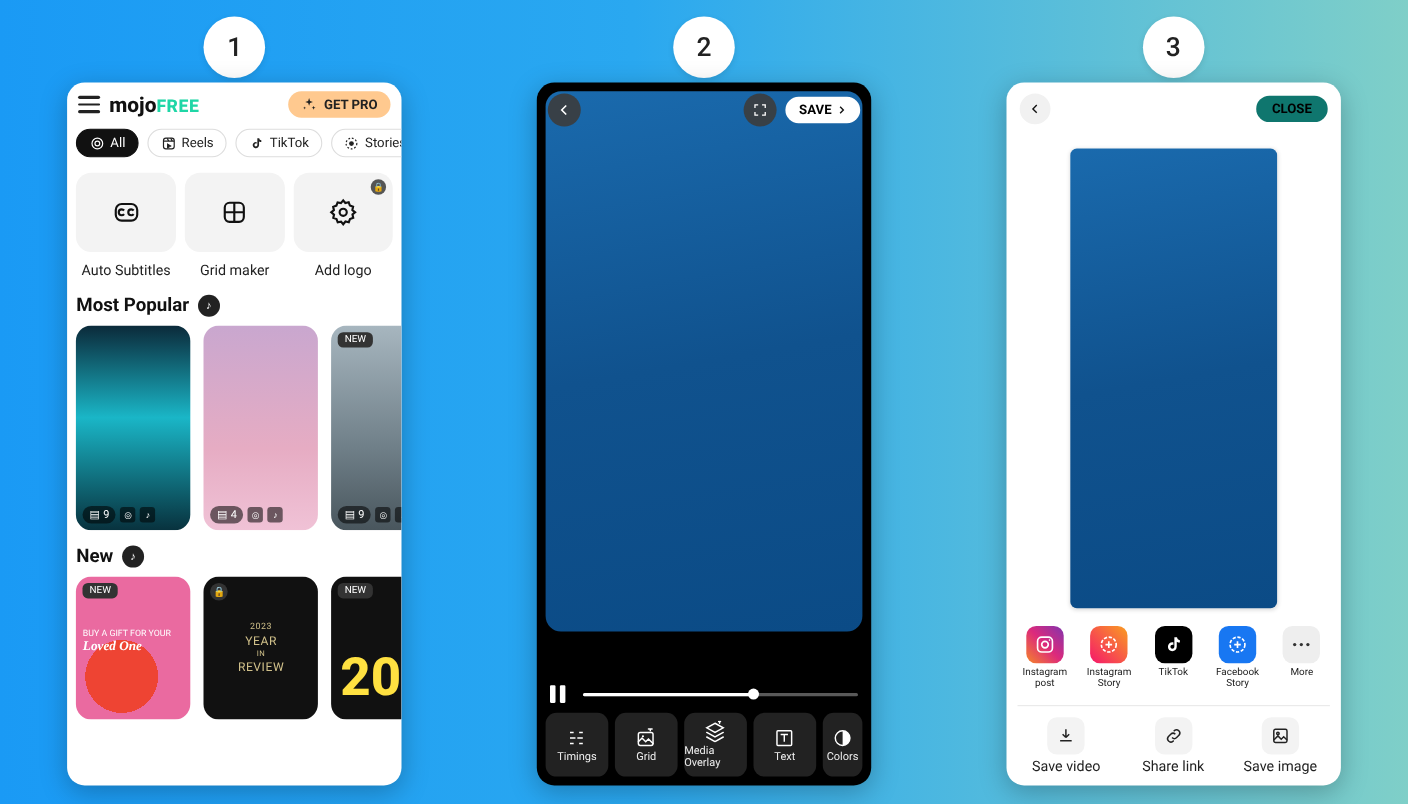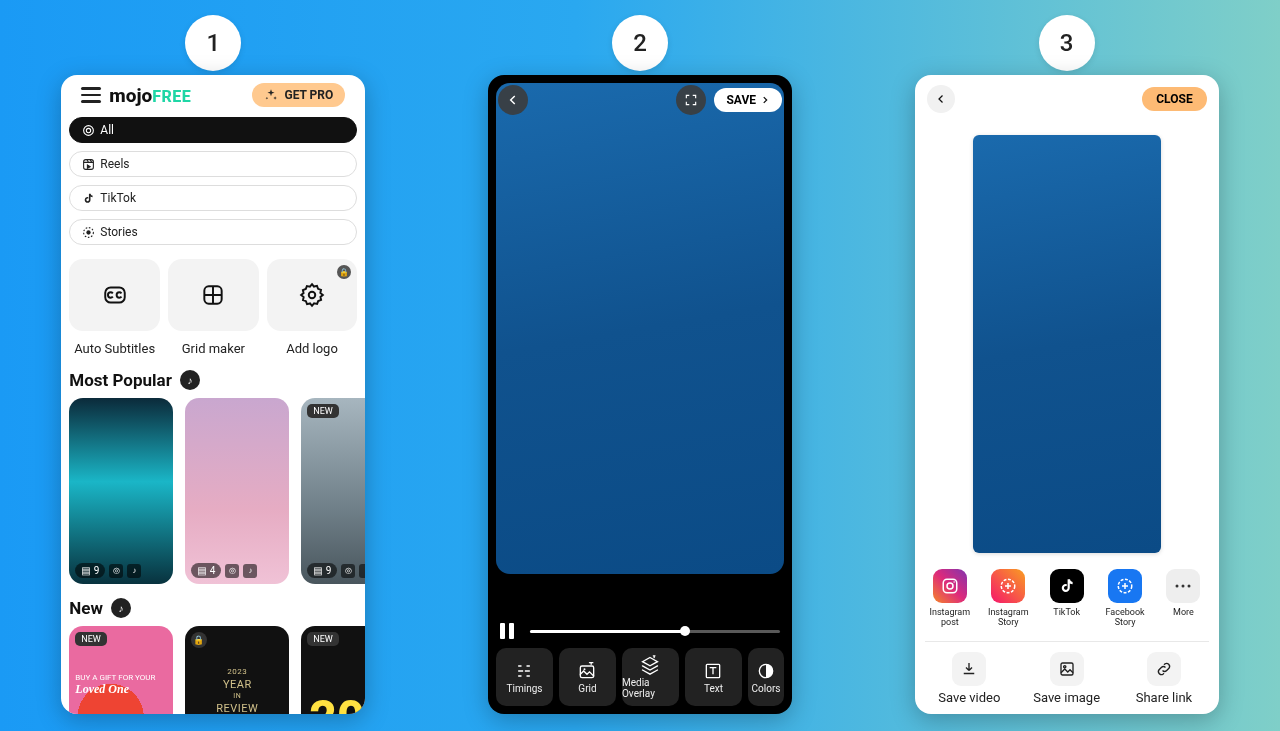--- a/index.html
+++ b/index.html
@@ -18,31 +18,31 @@
     font-size: 24px; font-weight: 500; color: #222; margin-bottom: 4px;
     box-shadow: 0 2px 6px rgba(0,0,0,.1);
   }
   .phone {
     width: 304px; height: 639px; border-radius: 16px; overflow: hidden;
     box-shadow: 0 6px 24px rgba(0,0,0,.25);
     position: relative; background: #fff;
   }
 
   
-  .p1-header { display:flex; align-items:center; padding:8px 20px; gap:8px; }
+  .p1-header { display:flex; align-items:center; padding:8px 10px; gap:8px; }
   .burger { display:flex; flex-direction:column; gap:4px; cursor:pointer; }
   .burger span{ width:20px; height:2.5px; background:#222; border-radius:2px;}
   .logo { font-weight:800; font-size:19px; color:#111;}
   .logo-free{ color:#1fd6a6; font-weight:800; letter-spacing:.5px;}
   .getpro{
     margin-left:auto; background:#ffc98f; border-radius:20px;
     padding:5px 12px; display:flex; align-items:center; gap:6px;
     font-size:12px; font-weight:700; color:#222; cursor:pointer;
   }
-  .chips{ display:flex; gap:8px; padding:2px 8px; overflow:hidden;flex-direction:column;}
+  .chips{ display:flex; gap:8px; padding:2px 8px; overflow:hidden;}
   .chip{
     display:flex; align-items:center; gap:5px; padding:5px 11px;
     border:1px solid #ddd; border-radius:18px; font-size:12px; color:#222; cursor:pointer; white-space:nowrap;
   }
   .chip.active{ background:#111; color:#fff; border-color:#111;}
   .ic{ width:14px; height:14px; display:inline-flex; align-items:center; justify-content:center;}
   .tools{ display:flex; gap:8px; padding:12px 8px 4px;}
   .tool{
     flex:1; height:72px; background:#f3f3f3; border-radius:14px;
     display:flex; align-items:center; justify-content:center; position:relative; cursor:pointer;
@@ -104,21 +104,21 @@
     flex:1; background:#222; border-radius:10px;
     display:flex; flex-direction:column; align-items:center; justify-content:center; gap:2px;
     color:#eee; font-size:10px; cursor:pointer;
   }
   .p2-tool.half{ flex:0 0 36px;}
   .p2-tool svg{ width:20px;height:20px; stroke:#fff; fill:none; stroke-width:1.6;}
 
   
   .p3-top{ display:flex; align-items:center; justify-content:space-between; padding:10px 12px;}
   .back3{ width:28px;height:28px;border-radius:50%;background:#f1f1f1;display:flex;align-items:center;justify-content:center;cursor:pointer;}
-  .close-pill{ background:#fdba74; border-radius:16px; padding:5px 14px; font-size:12px; font-weight:700; cursor:pointer;}
+  .close-pill{ background:#0f766e; border-radius:16px; padding:5px 14px; font-size:12px; font-weight:700; cursor:pointer;}
   .p3-canvas{
     margin: 12px auto 0; width:188px; height:418px; border-radius:6px;
     background: linear-gradient(170deg,#1a6aad 0%, #10528e 50%, #0b4b86 100%);
     box-shadow: 0 1px 4px rgba(0,0,0,.15);
   }
   .p3-row{ display:flex; justify-content:space-around; padding:16px 6px 0;}
   .p3-item{ display:flex; flex-direction:column; align-items:center; gap:4px; font-size:9px; color:#222; width:60px; cursor:pointer; text-align:center;}
   .p3-icon{
     width:34px;height:34px;border-radius:9px; display:flex;align-items:center;justify-content:center; color:#fff;
   }
@@ -434,33 +434,33 @@
           <div class="p3-icon2">
             <svg width="18" height="18" viewBox="0 0 24 24" fill="none" stroke="#222" stroke-width="1.8">
                 <path d="M12 4v10m0 0l-4-4m4 4l4-4M5 18h14"></path>
               </svg>
           </div>
           <span>Save video</span>
         </div>
         <div class="p3-item2">
           <div class="p3-icon2">
             <svg width="18" height="18" viewBox="0 0 24 24" fill="none" stroke="#222" stroke-width="1.8">
+                <path d="M10 14a4 4 0 005.6 0l3-3a4 4 0 00-5.6-5.6l-1 1M14 10a4 4 0 00-5.6 0l-3 3a4 4 0 005.6 5.6l1-1"></path>
+              </svg>
+          </div>
+          <span>Share link</span>
+        </div>
+        <div class="p3-item2">
+          <div class="p3-icon2">
+            <svg width="18" height="18" viewBox="0 0 24 24" fill="none" stroke="#222" stroke-width="1.8">
                 <rect x="4" y="4" width="16" height="16" rx="2"></rect>
                 <circle cx="9" cy="9" r="1.5"></circle>
                 <path d="M4 17l5-5 4 4 3-3 4 4"></path>
               </svg>
           </div>
           <span>Save image</span>
         </div>
-        <div class="p3-item2">
-          <div class="p3-icon2">
-            <svg width="18" height="18" viewBox="0 0 24 24" fill="none" stroke="#222" stroke-width="1.8">
-                <path d="M10 14a4 4 0 005.6 0l3-3a4 4 0 00-5.6-5.6l-1 1M14 10a4 4 0 00-5.6 0l-3 3a4 4 0 005.6 5.6l1-1"></path>
-              </svg>
-          </div>
-          <span>Share link</span>
-        </div>
       </div>
 
     </div>
   </div>
 
 </div>
 
 </body></html>

